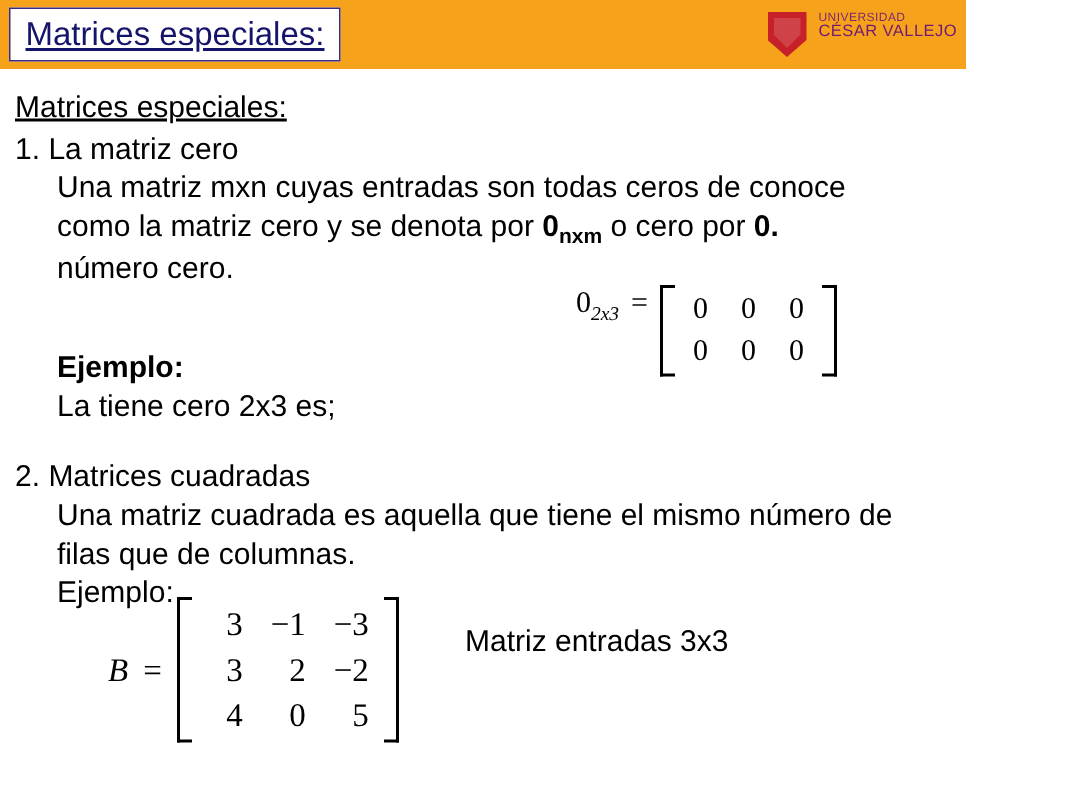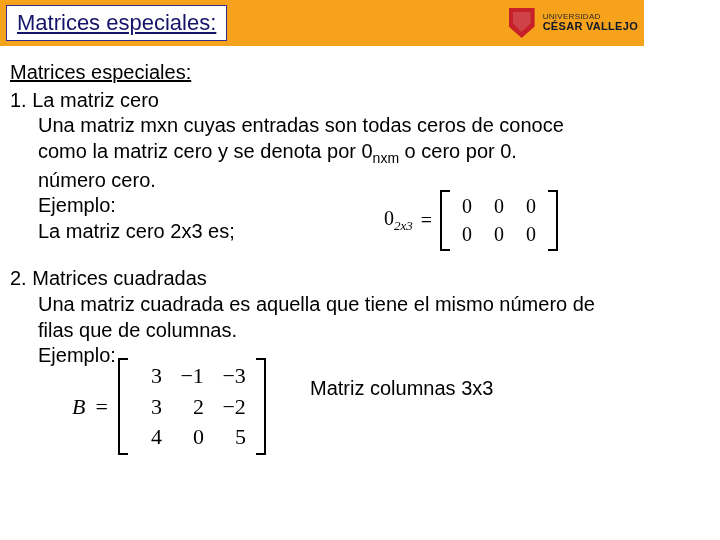--- a/index.html
+++ b/index.html
@@ -13,43 +13,43 @@
   }
   .title-box {
     background: #fff;
     border: 1px solid #3a2a88;
     padding: 4px 10px;
     font-size: 22px;
     color: #15146a;
     text-decoration: underline;
     font-weight: 400;
   }
-  .uni-logo { display: flex; align-items: center; gap: 8px; color: #0f172a; }
+  .uni-logo { display: flex; gap: 8px; color: #701a75; }
   .shield {
     width: 26px; height: 30px;
     background: #c62128;
     clip-path: polygon(0 0, 100% 0, 100% 62%, 50% 100%, 0 62%);
     position: relative;
   }
   .shield::after { content:""; position:absolute; left:4px; top:4px; width:18px; height:20px; background:linear-gradient(#fff,#fff); clip-path: polygon(0 0,100% 0,100% 55%,50% 100%,0 55%); opacity:.15;}
   .uni-text { font-size: 9px; line-height: 1.05; letter-spacing: .3px; }
   .uni-text .l1 { font-size: 8px; opacity:.9;}
-  .uni-text .l2 { font-size: 11px; font-weight: 700; }
+  .uni-text .l2 { font-size: 11px; font-weight: 400; }
 
   .body { padding: 14px 10px 0 10px; font-size: 20px; line-height: 1.28; }
   .subtitle { text-decoration: underline; margin-bottom: 2px; }
   .indent { padding-left: 28px; }
-  .bold { font-weight: 400; }
+  .bold { font-weight: 700; margin-top: 41px; }
   sub { font-size: .7em; vertical-align: sub; }
 
   .sec1 { position: relative; }
   .zero-eq {
     position: absolute; right: 76px; top: 130px;
     font-family: "Times New Roman", serif; font-size: 20px;
-    display: flex; align-items: center; gap: 8px;
+    display: flex; gap: 8px;
   }
   .zero-eq .lhs sub { font-size: .65em; font-style: italic; }
   .bracket-mat { display: flex; align-items: stretch; }
   .bracket { width: 10px; border: 2px solid #000; }
   .bracket.left  { border-right: none; }
   .bracket.right { border-left: none; }
   .mat-grid { display: grid; gap: 2px 18px; padding: 4px 10px; font-family: "Times New Roman", serif; }
   .mat-2x3 { grid-template-columns: repeat(3, auto); }
   .mat-3x3 { grid-template-columns: repeat(3, auto); }
   .mat-grid span { text-align: center; min-width: 14px; }
@@ -87,21 +87,21 @@
         <span>1.</span>
         <span>La matriz cero</span>
       </div>
       <div class="indent">
         <div>Una matriz mxn cuyas entradas son todas ceros de conoce</div>
         <div>
           <span>como la matriz cero y se denota por </span><span class="bold"><span>0</span><sub>nxm</sub></span><span> o cero por </span><span class="bold">0.</span>
         </div>
         <div>número cero.</div>
         <div class="bold">Ejemplo:</div>
-        <div>La matriz cero 2x3 es;</div>
+        <div>La tiene cero 2x3 es;</div>
       </div>
 
       <div class="zero-eq">
         <span class="lhs"><span>0</span><sub>2x3</sub></span>
         <span>=</span>
         <div class="bracket-mat">
           <div class="bracket left"></div>
           <div class="mat-grid mat-2x3">
             <span>0</span>
             <span>0</span>
@@ -139,17 +139,17 @@
             <span>2</span>
             <span>−2</span>
             <span>4</span>
             <span>0</span>
             <span>5</span>
           </div>
           <div class="bracket right"></div>
         </div>
       </div>
 
-      <div class="caption3x3">Matriz  columnas 3x3</div>
+      <div class="caption3x3">Matriz  entradas 3x3</div>
     </div>
 
   </div>
 </div>
 
 </body></html>

